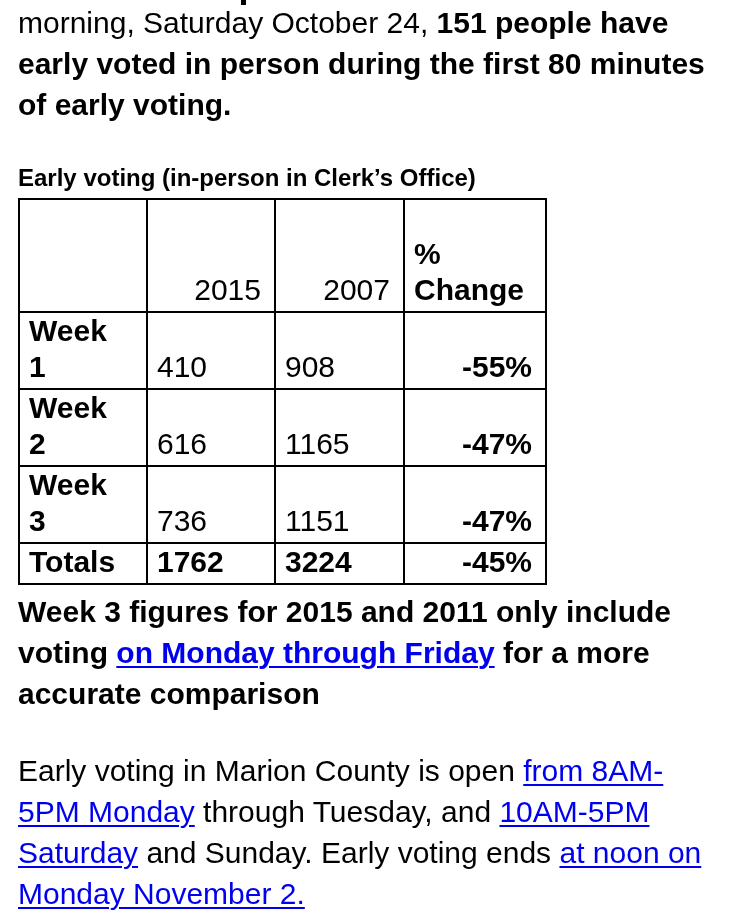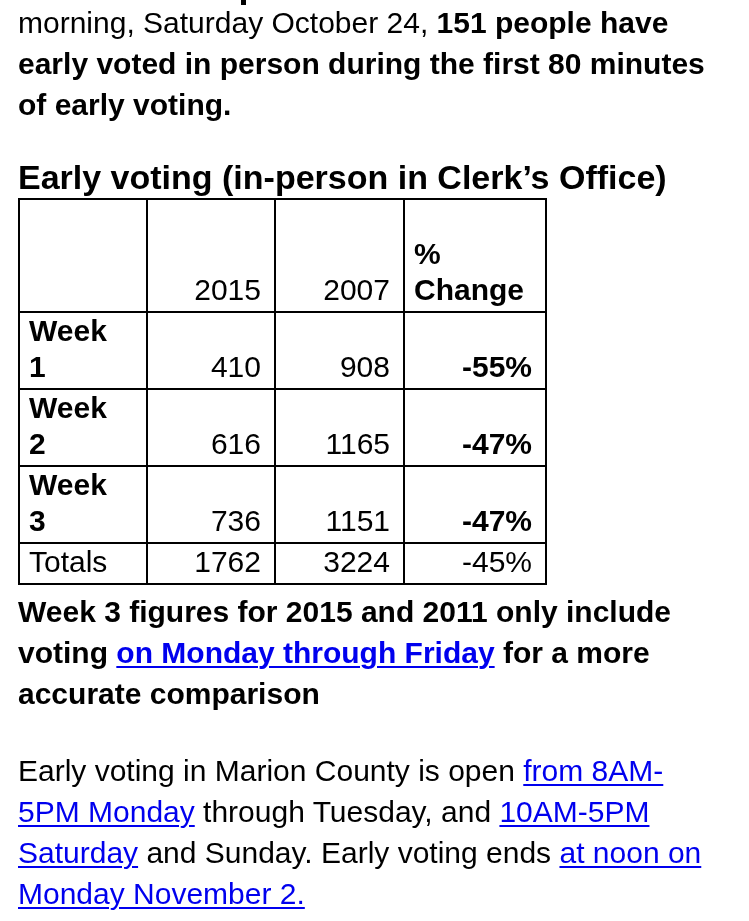--- a/index.html
+++ b/index.html
@@ -32,61 +32,61 @@
     left: 241px;
     top: 0;
     width: 5px;
     height: 5px;
     background: #000000;
   }
 
   .intro { margin: 0 0 32px 0; }
 
   .section-heading {
-    font-size: 34px;
+    font-size: 24px;
     line-height: 41px;
     font-weight: bold;
     margin: 0;
   }
 
   table.voting-table {
     border-collapse: collapse;
     table-layout: fixed;
     width: 527px;
     margin: 0;
   }
   table.voting-table td {
     border: 2px solid #000000;
     vertical-align: bottom;
     line-height: 36px;
     padding: 0 13px 3px 9px;
     overflow: hidden;
   }
   tr.header-row { height: 113px; }
-  td.num { text-align: right; }
+  td.num { }
   td.label-cell {
     font-weight: bold;
     text-align: left;
     white-space: pre-line;
   }
   td.year-header {
     font-weight: normal;
     text-align: right;
   }
   td.change-header {
     font-weight: bold;
     text-align: left;
     white-space: pre-line;
     padding-left: 10px;
   }
   td.change-cell {
     font-weight: bold;
     text-align: right;
   }
-  tr.totals-row td { font-weight: normal; }
+  tr.totals-row td { font-weight: bold; }
 
   .note {
     font-weight: bold;
     margin-top: 6px;
   }
   .hours { margin-top: 36px; }
 
   a.doc-link {
     color: #0000ee;
     text-decoration: underline;

